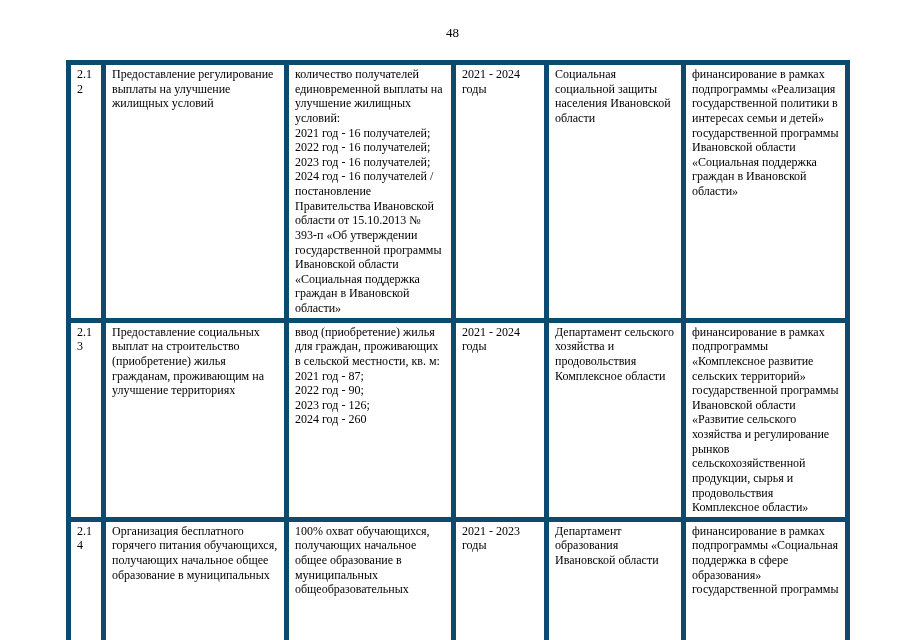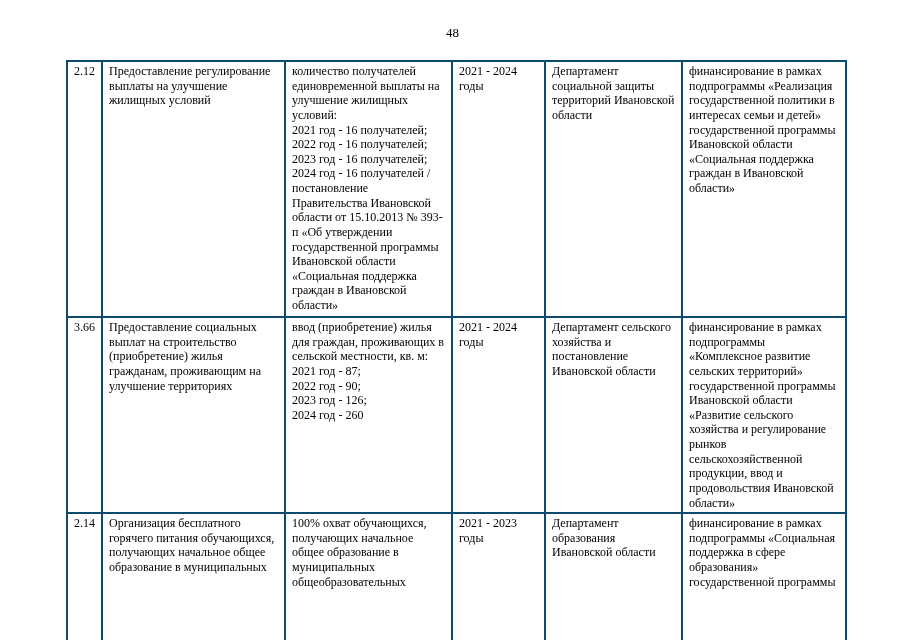--- a/index.html
+++ b/index.html
@@ -18,21 +18,21 @@
     font-size: 13px;
   }
   table.doc-table {
     position: absolute;
     left: 66px; top: 60px;
     width: 779px;
     border-collapse: collapse;
     table-layout: fixed;
   }
   table.doc-table td {
-    border: 2px solid #0c4a6e;
+    border: 5px solid #0c4a6e;
     vertical-align: top;
     font-size: 12px;
     line-height: 1.22;
     padding: 2px 6px 2px 6px;
     white-space: pre-line;
     overflow: hidden;
     word-wrap: break-word;
   }
   td.col-num { padding-left: 4px; }
   tr.row-0 { height: 256px; }
@@ -58,34 +58,34 @@
     <tbody>
       <tr class="row-0">
         <td class="col-num">2.12</td>
         <td class="col-measure">Предоставление регулирование выплаты на улучшение жилищных условий</td>
         <td class="col-indicator">количество получателей единовременной выплаты на улучшение жилищных условий:
 2021 год - 16 получателей;
 2022 год - 16 получателей;
 2023 год - 16 получателей;
 2024 год - 16 получателей / постановление Правительства Ивановской области от 15.10.2013 № 393-п «Об утверждении государственной программы Ивановской области «Социальная поддержка граждан в Ивановской области»</td>
         <td class="col-years">2021 - 2024 годы</td>
-        <td class="col-department">Департамент социальной защиты территорий Ивановской области</td>
+        <td class="col-department">Социальная социальной защиты населения Ивановской области</td>
         <td class="col-financing">финансирование в рамках подпрограммы «Реализация государственной политики в интересах семьи и детей» государственной программы Ивановской области «Социальная поддержка граждан в Ивановской области»</td>
       </tr>
       <tr class="row-1">
-        <td class="col-num">3.66</td>
+        <td class="col-num">2.13</td>
         <td class="col-measure">Предоставление социальных выплат на строительство (приобретение) жилья гражданам, проживающим на улучшение территориях</td>
         <td class="col-indicator">ввод (приобретение) жилья для граждан, проживающих в сельской местности, кв. м:
 2021 год - 87;
 2022 год - 90;
 2023 год - 126;
 2024 год - 260</td>
         <td class="col-years">2021 - 2024 годы</td>
-        <td class="col-department">Департамент сельского хозяйства и постановление Ивановской области</td>
-        <td class="col-financing">финансирование в рамках подпрограммы «Комплексное развитие сельских территорий» государственной программы Ивановской области «Развитие сельского хозяйства и регулирование рынков сельскохозяйственной продукции, ввод и продовольствия Ивановской области»</td>
+        <td class="col-department">Департамент сельского хозяйства и продовольствия Комплексное области</td>
+        <td class="col-financing">финансирование в рамках подпрограммы «Комплексное развитие сельских территорий» государственной программы Ивановской области «Развитие сельского хозяйства и регулирование рынков сельскохозяйственной продукции, сырья и продовольствия Комплексное области»</td>
       </tr>
       <tr class="row-2">
         <td class="col-num">2.14</td>
         <td class="col-measure">Организация бесплатного горячего питания обучающихся, получающих начальное общее образование в муниципальных</td>
         <td class="col-indicator">100% охват обучающихся, получающих начальное общее образование в муниципальных общеобразовательных</td>
         <td class="col-years">2021 - 2023 годы</td>
         <td class="col-department">Департамент образования Ивановской области</td>
         <td class="col-financing">финансирование в рамках подпрограммы «Социальная поддержка в сфере образования» государственной программы</td>
       </tr>
     </tbody>

